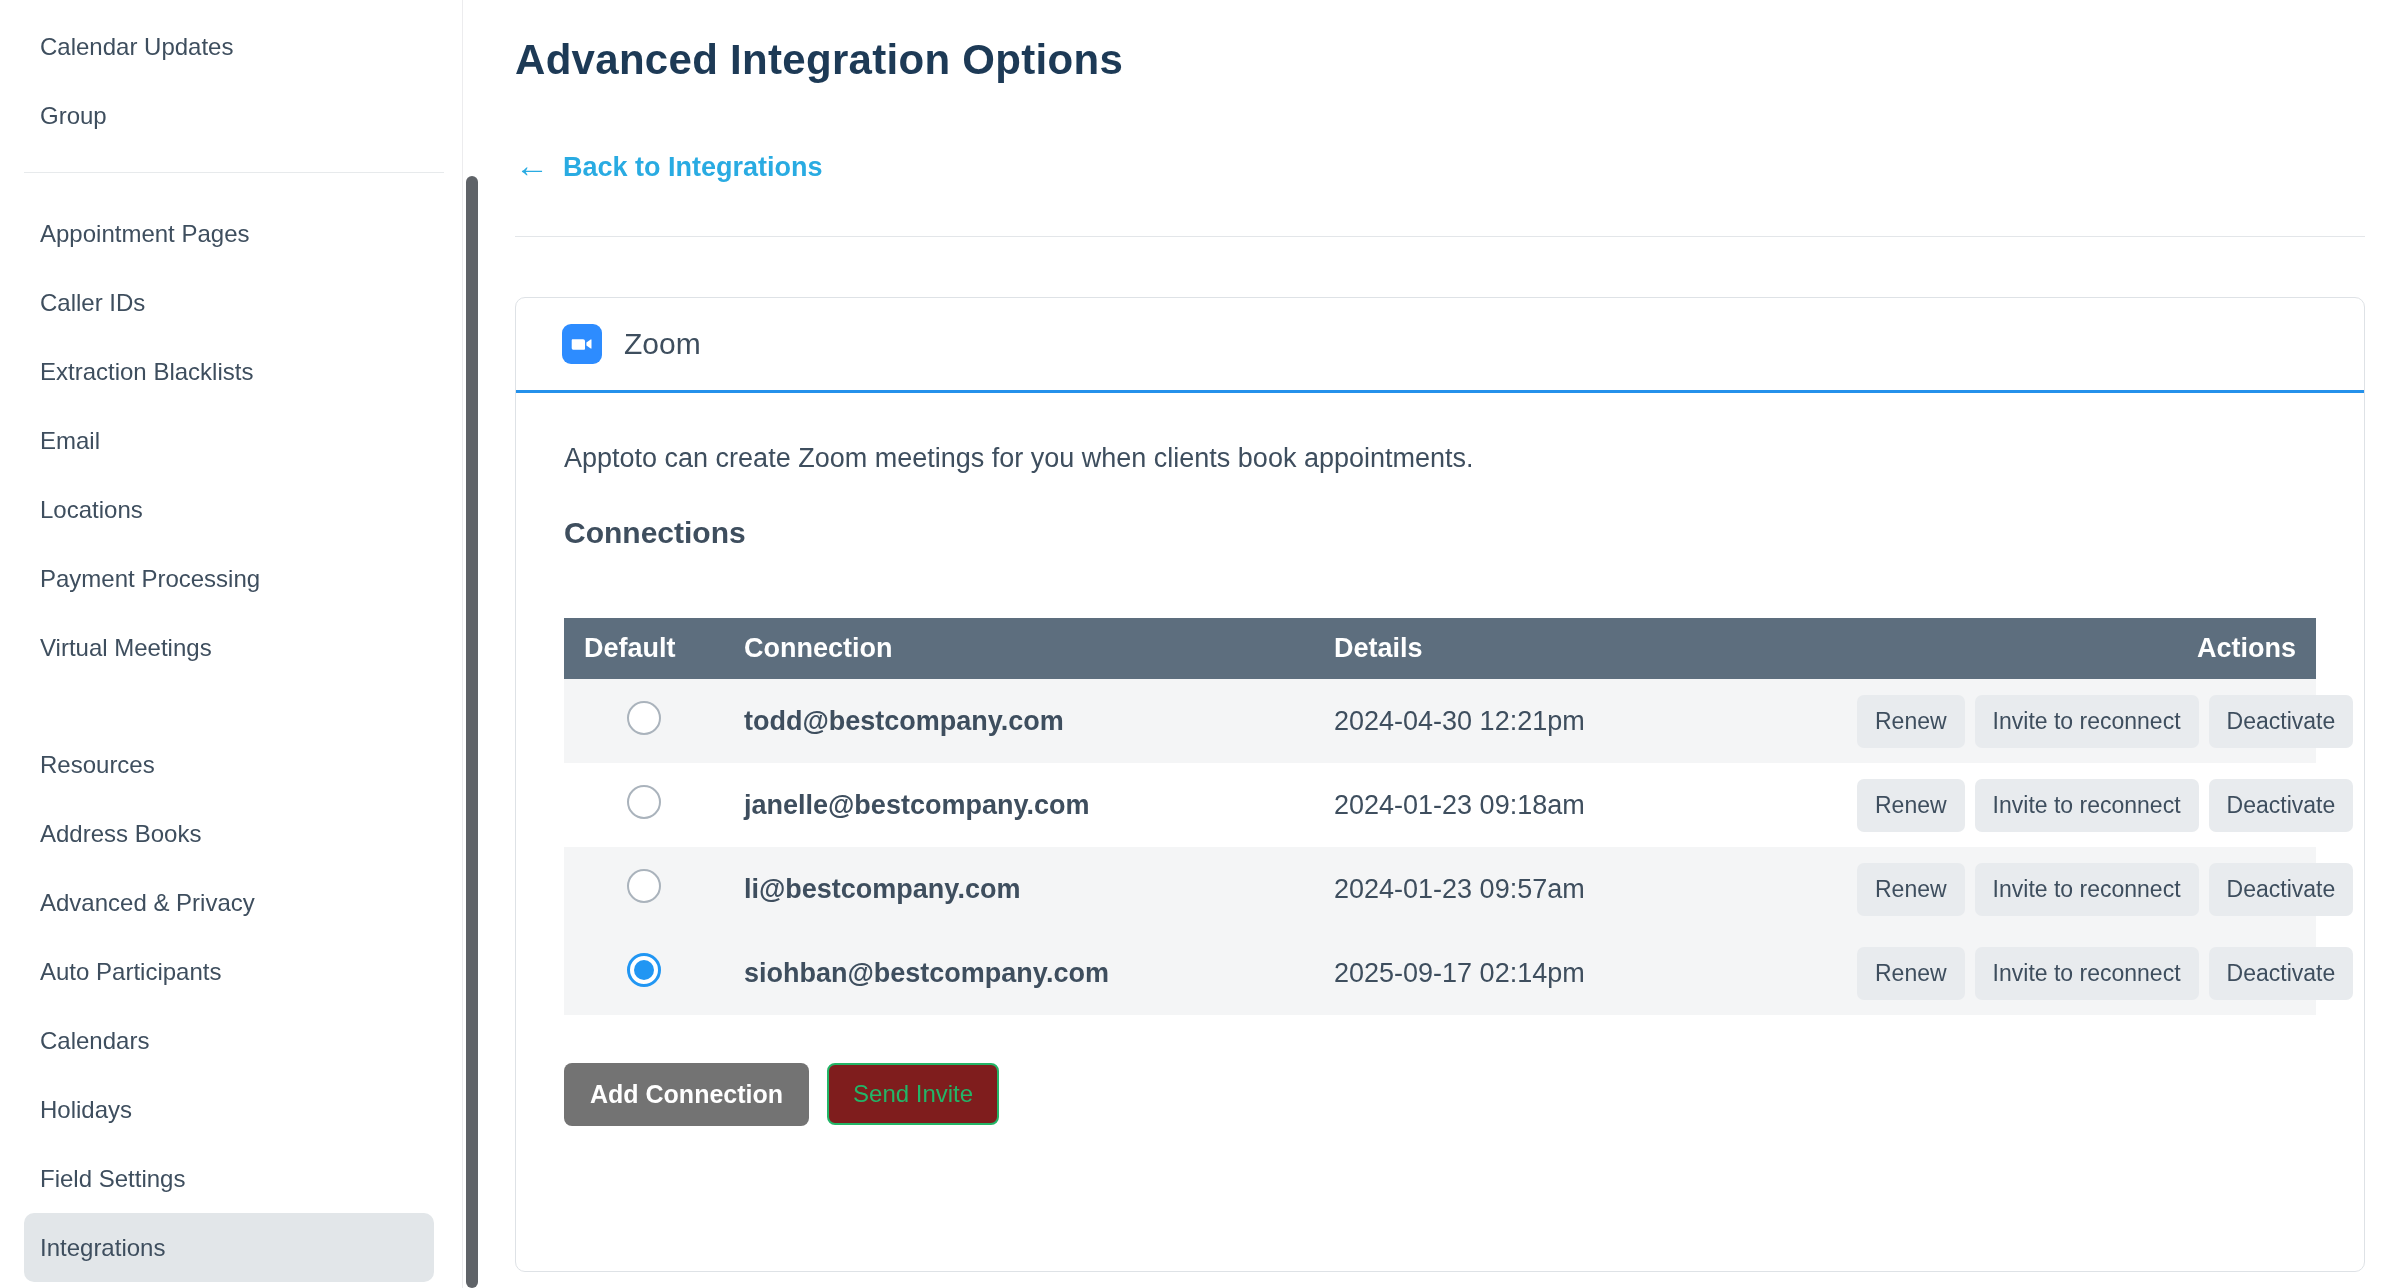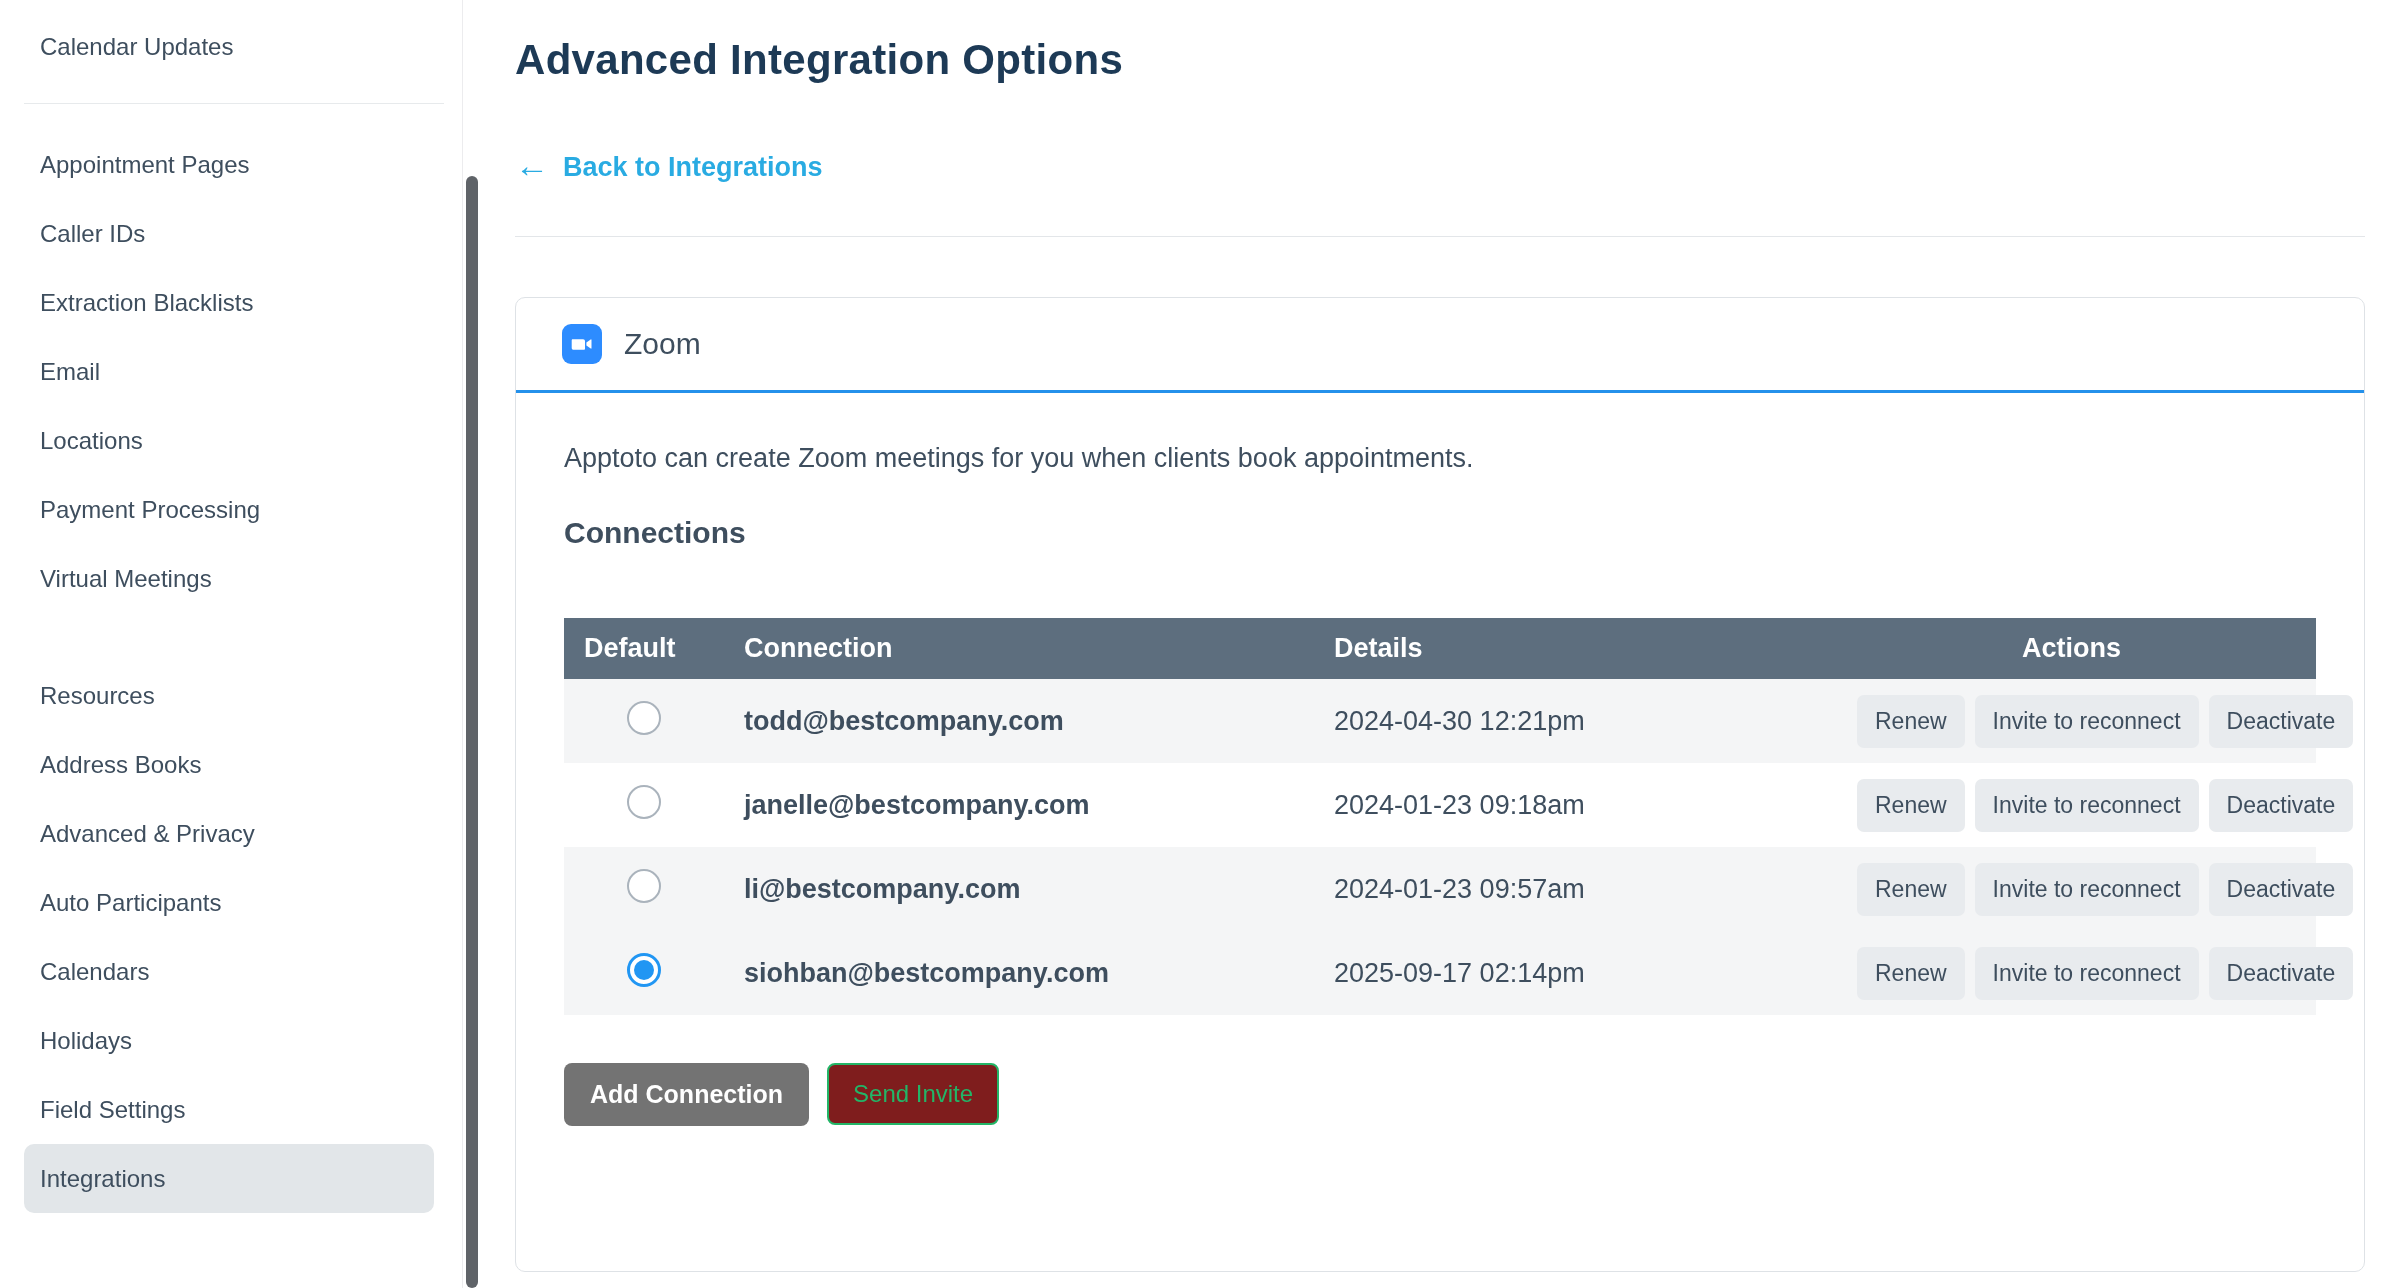--- a/index.html
+++ b/index.html
@@ -36,21 +36,21 @@
   .zoom-icon { width:40px; height:40px; border-radius:9px; background:#2d8cff;
                display:flex; align-items:center; justify-content:center; }
   .card-title { font-size:30px; color:#3e4e5e; font-weight:500; }
   .card-body { padding:50px 48px 0; }
   .card-desc { font-size:27px; color:#3e4e5e; }
   .connections-heading { margin-top:42px; font-size:30px; font-weight:700; color:#3e4e5e; }
 
   table.connections { width:100%; border-collapse:collapse; margin-top:68px; table-layout:fixed; }
   th { background:#5d6e7e; color:#ffffff; font-size:27px; font-weight:700; text-align:left;
        height:61px; padding:0 20px; }
-  th.col-actions { text-align:center; }
+  th.col-actions { text-align:right; }
   td { height:84px; font-size:27px; color:#3e4e5e; padding:0 20px; vertical-align:middle; }
   tr.striped { background:#f4f5f6; }
   td.cell-default { text-align:center; }
   td.cell-email { font-weight:700; }
   td.cell-actions { text-align:right; white-space:nowrap; }
 
   .radio { display:inline-block; width:34px; height:34px; border-radius:50%;
            border:2px solid #aab3bc; background:#fff; position:relative; cursor:pointer; }
   .radio.checked { border:3px solid #2196f3; }
   .radio.checked::after { content:""; position:absolute; inset:4px; border-radius:50%; background:#2196f3; }
@@ -68,20 +68,21 @@
                  font-family:"Liberation Sans", sans-serif; }
 </style>
 </head>
 <body>
 
 <div class="app">
 
   <nav class="sidebar">
       <div class="nav-group">
         <div class="nav-item">Calendar Updates</div>
+        <div class="nav-item">Group</div>
       </div>
       <div class="nav-divider"></div>
       <div class="nav-group">
         <div class="nav-item">Appointment Pages</div>
         <div class="nav-item">Caller IDs</div>
         <div class="nav-item">Extraction Blacklists</div>
         <div class="nav-item">Email</div>
         <div class="nav-item">Locations</div>
         <div class="nav-item">Payment Processing</div>
         <div class="nav-item">Virtual Meetings</div>

